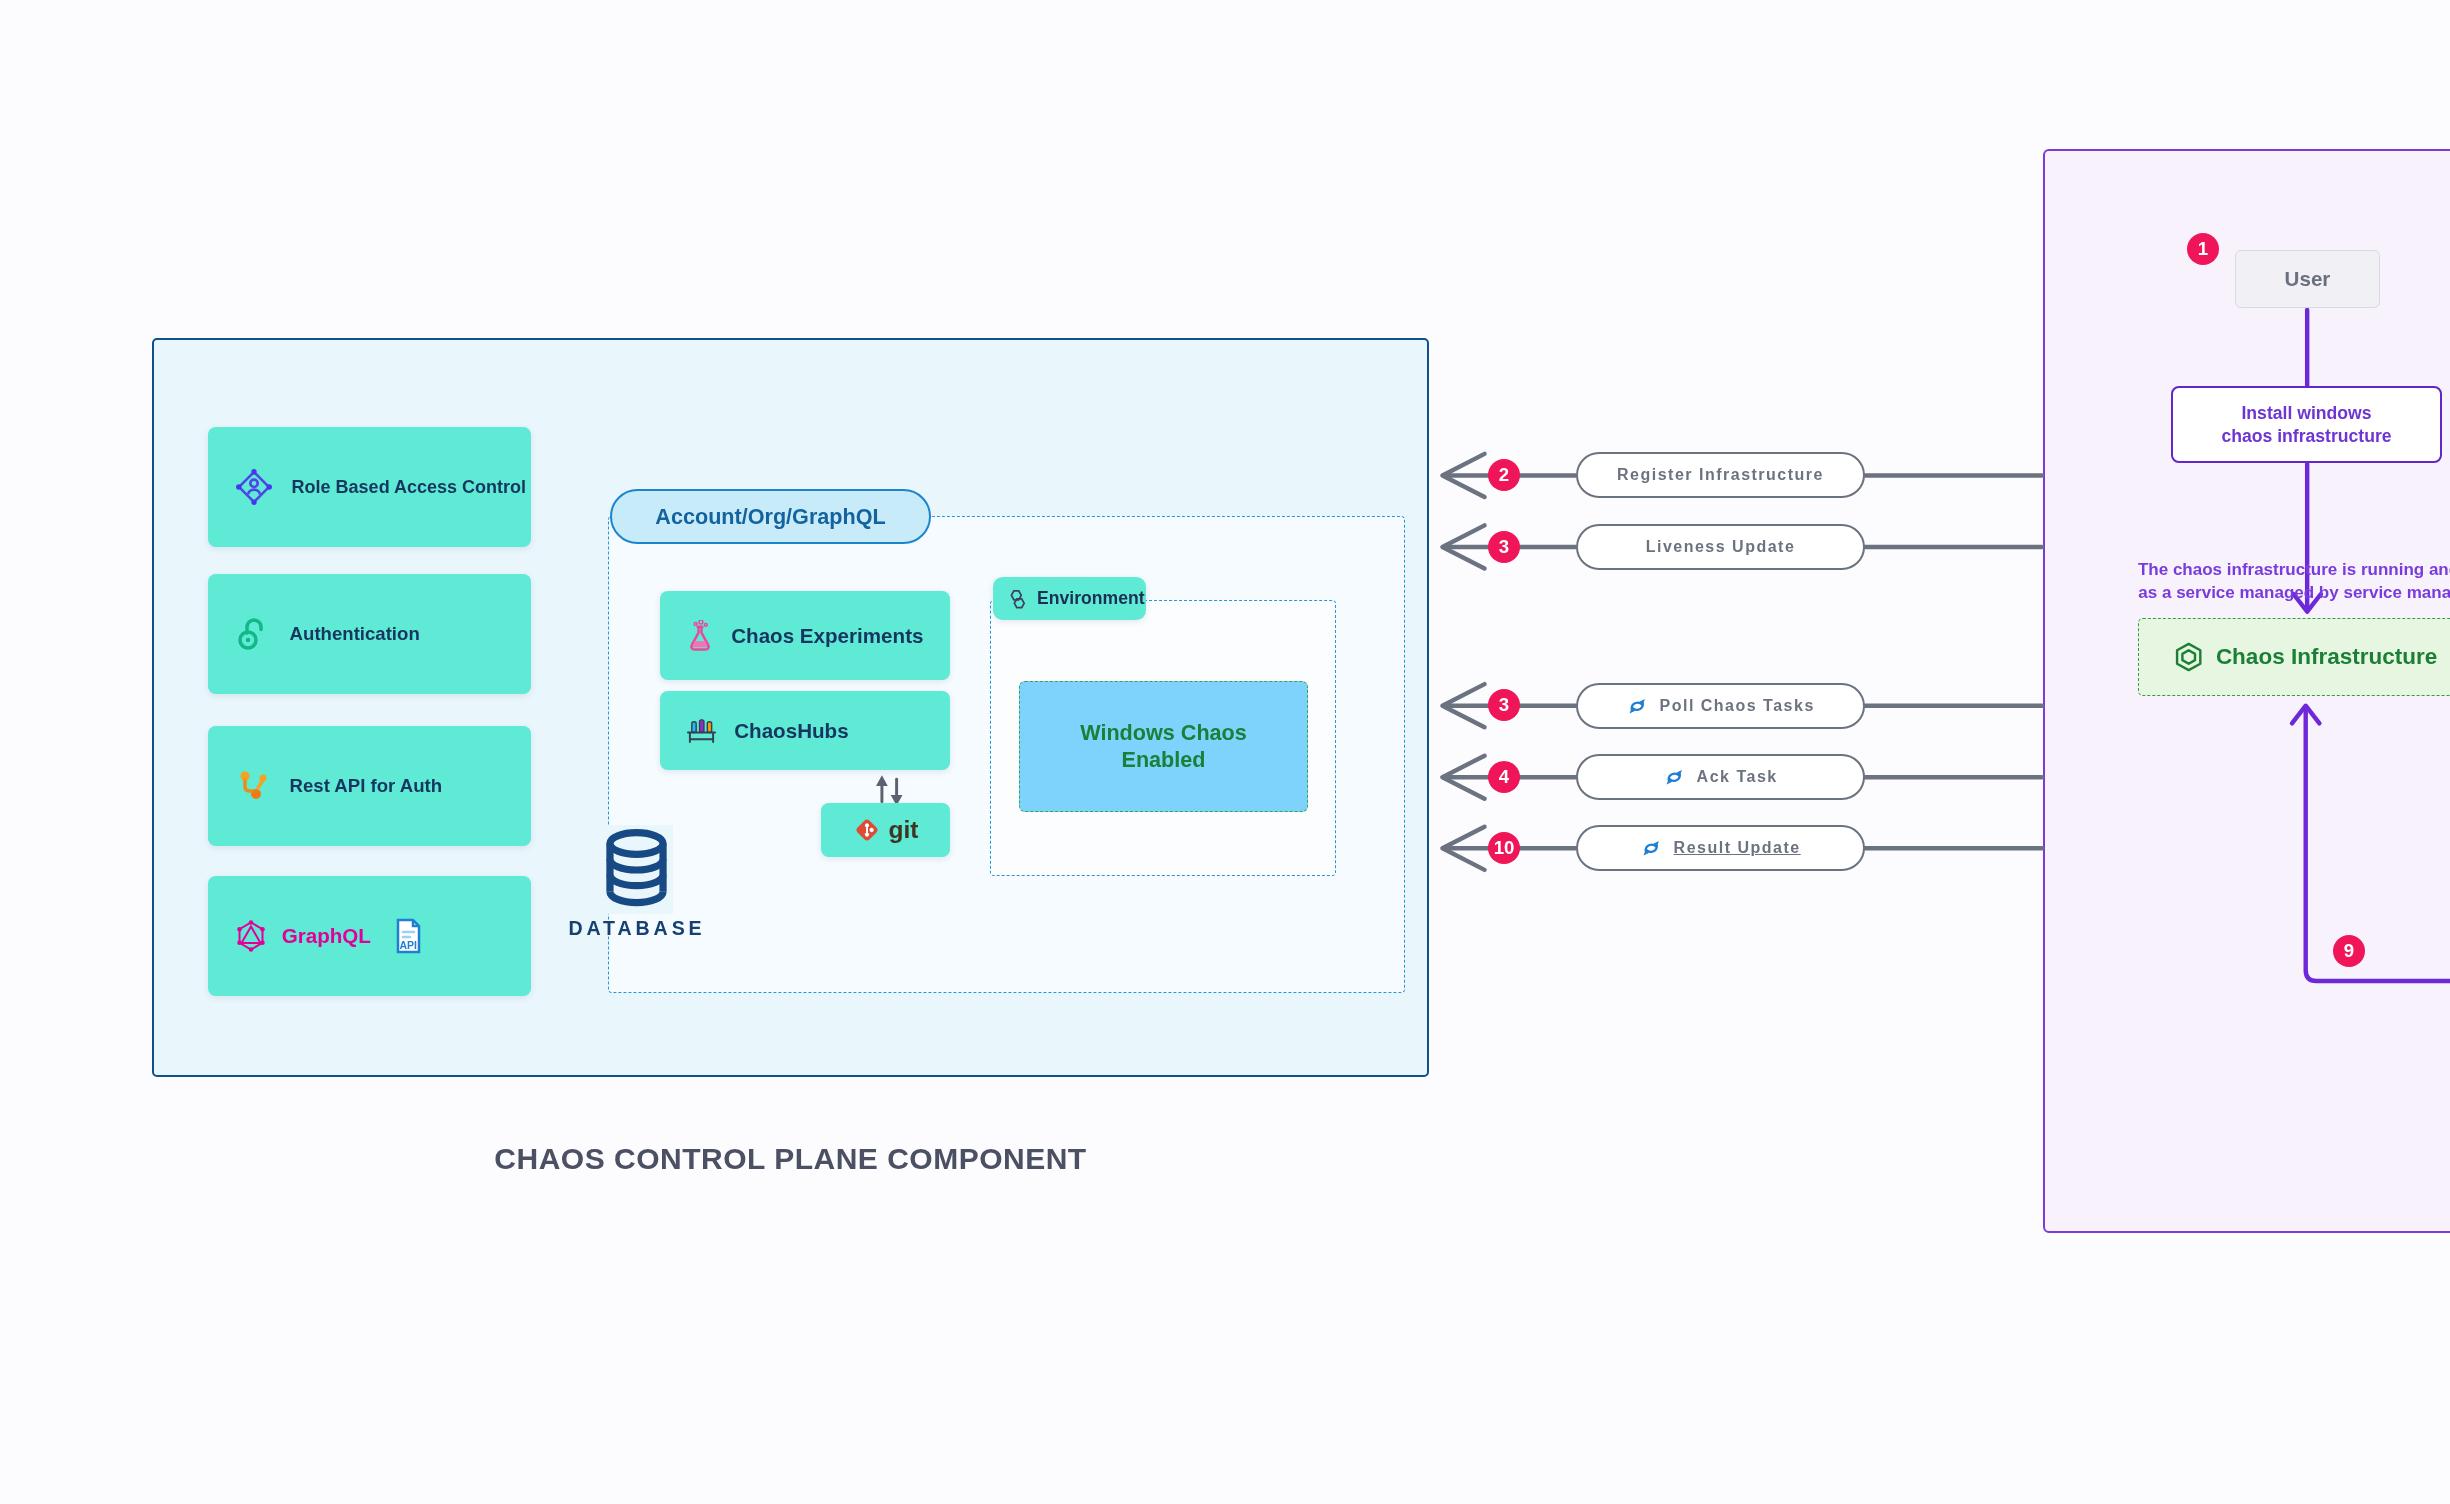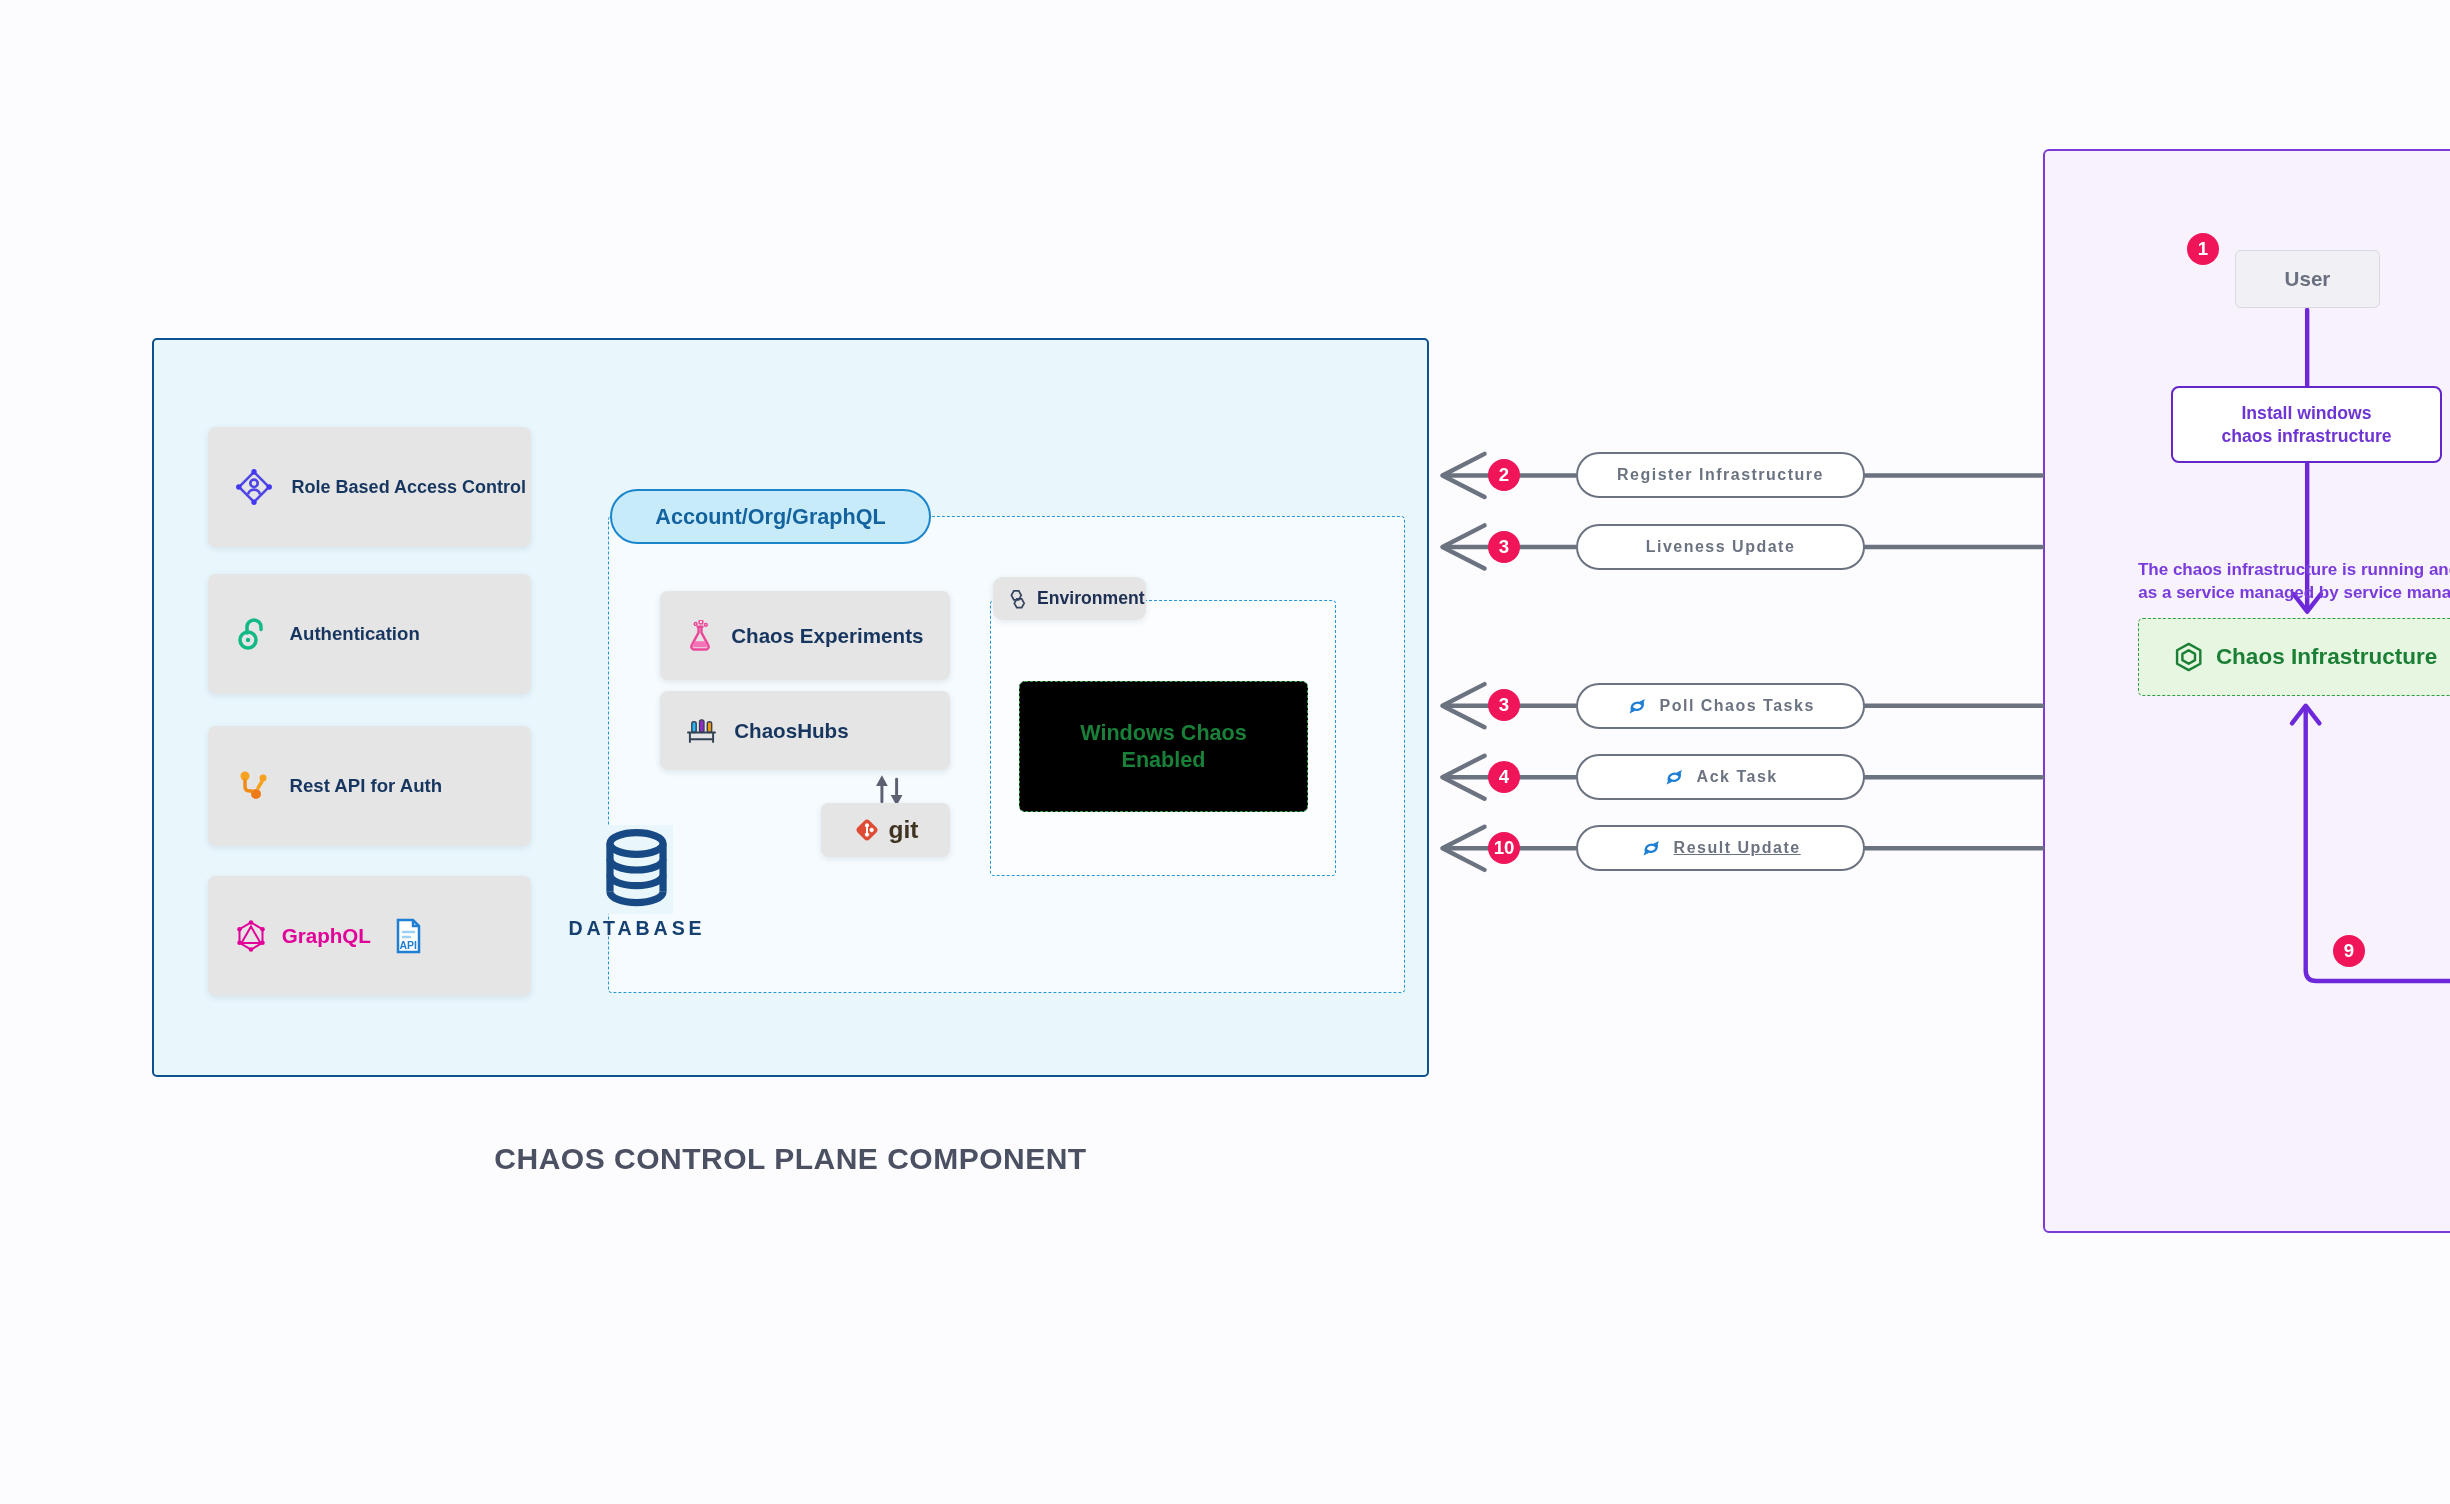--- a/index.html
+++ b/index.html
@@ -1,20 +1,20 @@
 <!DOCTYPE html>
 <html style="font-size:7.8px"><head>
 <meta charset="utf-8">
 <style>
   html,body{margin:0;padding:0;background:#fcfcfe;font-family:"Liberation Sans","DejaVu Sans",sans-serif;}
   #stage{position:relative;width:3778px;height:1505px;background:#fcfcfe;overflow:hidden;}
   .abs{position:absolute;box-sizing:border-box;}
   .flexc{display:flex;align-items:center;justify-content:center;}
   .flexl{display:flex;align-items:center;}
-  .card{background:#e5e5e5;border-radius:7.8px;box-shadow:0 2px 6.9px rgba(30,60,100,.10);}
+  .card{background:#5eead4;border-radius:7.8px;box-shadow:0 2px 6.9px rgba(30,60,100,.10);}
   .navy{color:#17365f;font-weight:700;}
   .purple-note{color:#7a3bdc;font-weight:600;}
   .purple-box{background:#ffffff;border:2.5px solid #6526c9;border-radius:7.8px;color:#6e35d4;font-weight:700;text-align:right;}
   .title{font-weight:800;color:#4b5063;text-align:center;letter-spacing:0.5px;}
   .pill{background:#ffffff;border:2.5px solid #6b7280;border-radius:34px;color:#6b7280;font-weight:700;letter-spacing:1.5px;}
   .badge{background:#f01458;border-radius:50%;color:#ffffff;font-weight:700;text-align:center;}
   .dashed-blue{border:1.5px dashed #2596d6;border-radius:3.9px;}
   svg{display:block;}
 </style>
 </head>
@@ -188,21 +188,21 @@
   <div class="abs card flexl" style="left:993px;top:577px;width:153px;height:43px;padding-left:12.7px;gap:9.8px;border-radius:9.8px;">
     <span>
       <svg width="21.6" height="21.6" viewBox="0 0 44 44" fill="none">
         <polygon points="16,6 26,6 31,15 26,24 16,24 11,15" stroke="#37445e" stroke-width="3.5"></polygon>
         <polygon points="22,22 32,22 37,31 32,40 22,40 17,31" stroke="#37445e" stroke-width="3.5"></polygon>
       </svg>
     </span>
     <span style="font-size:17.6px;font-weight:700;color:#1d2f52;">Environment</span>
   </div>
 
-  <div class="abs flexc" style="left:1019px;top:681px;width:289px;height:131px;background:#000000;border:1.5px dashed #3aa24b;border-radius:5.9px;flex-direction:column;line-height:1.25;">
+  <div class="abs flexc" style="left:1019px;top:681px;width:289px;height:131px;background:#7dd3fc;border:1.5px dashed #3aa24b;border-radius:5.9px;flex-direction:column;line-height:1.25;">
     <span style="font-size:21.6px;font-weight:700;color:#188038;">Windows Chaos</span>
     <span style="font-size:21.6px;font-weight:700;color:#188038;text-align:center;">Enabled</span>
   </div>
 
   <div class="abs flexc" style="left:599px;top:825px;width:74px;height:89px;background:#e9f6fc;">
     <svg width="69" height="82" viewBox="0 0 56 68" fill="none">
       <ellipse cx="28" cy="12" rx="22" ry="9" stroke="#174a85" stroke-width="6"></ellipse>
       <path d="M6 12 V52 M50 12 V52" stroke="#174a85" stroke-width="6"></path>
       <path d="M6 25 a22 9 0 0 0 44 0 M6 38 a22 9 0 0 0 44 0 M6 52 a22 9 0 0 0 44 0" stroke="#174a85" stroke-width="6"></path>
     </svg>

